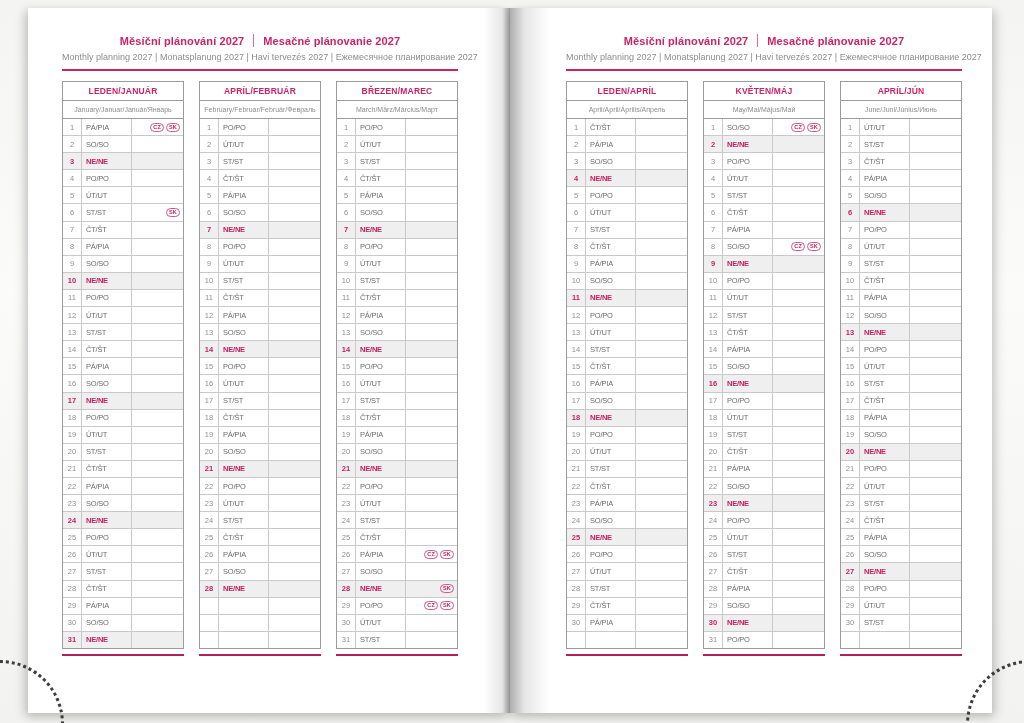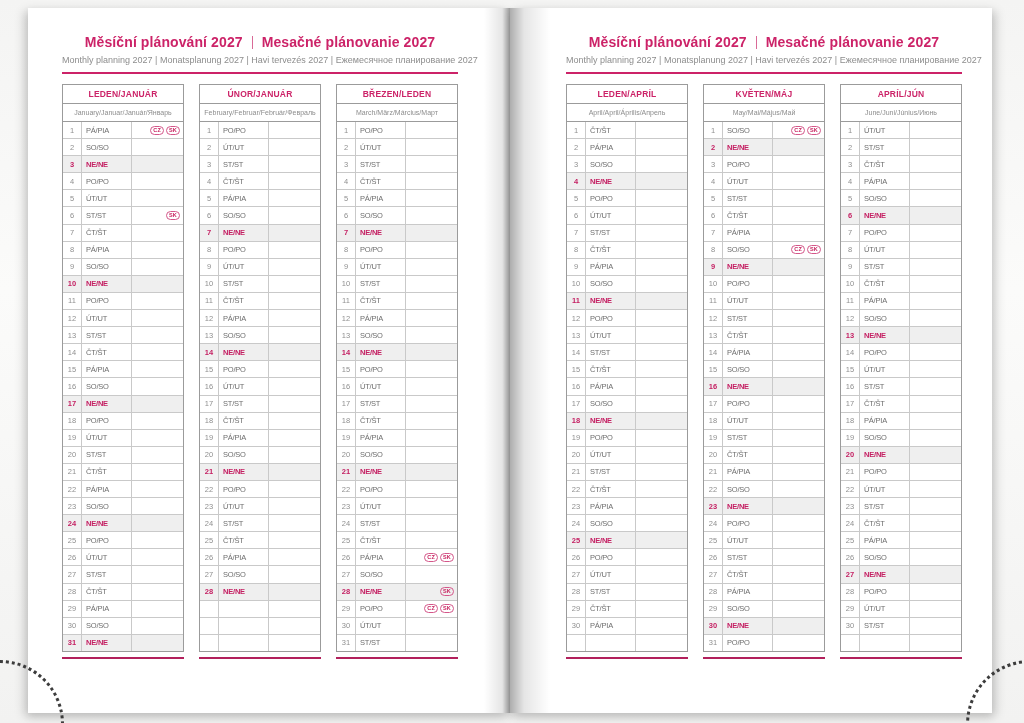--- a/index.html
+++ b/index.html
@@ -29,21 +29,21 @@
   }
   .page.right::before{
     content:"";position:absolute;top:0;left:0;bottom:0;width:40px;pointer-events:none;
     background:linear-gradient(to right, rgba(0,0,0,0.32) 0%, rgba(0,0,0,0.10) 35%, rgba(0,0,0,0) 100%);
   }
   .page-inner{position:relative;height:100%;}
   .page.left  .page-inner{padding:26px 52px 0 34px;}
   .page.right .page-inner{padding:26px 30px 0 56px;}
 
   .page-header{text-align:center;}
-  .title-line{font-size:14px;font-weight:bold;color:#cc2368;letter-spacing:0.1px;white-space:nowrap;}
+  .title-line{font-size:11px;font-weight:bold;color:#cc2368;letter-spacing:0.1px;white-space:nowrap;}
   .title-sep{display:inline-block;width:1px;height:13px;background:#d96a97;margin:0 9px;vertical-align:-2px;}
   .subtitle{font-size:9px;color:#8d8d8d;margin-top:5px;white-space:nowrap;}
   .rule{height:2px;background:#cc2368;margin-top:7px;}
 
   .months{display:flex;justify-content:space-between;margin-top:10px;}
   .month{width:122px;}
   .month-box{border:1px solid #9b9b9b;background:#fff;}
   .mname{height:18px;line-height:18px;text-align:center;font-size:8.5px;font-weight:bold;
          color:#cc2368;border-bottom:1px solid #9b9b9b;letter-spacing:0.2px;white-space:nowrap;}
   .msub{height:17px;line-height:17px;text-align:center;font-size:7px;color:#8d8d8d;
@@ -242,21 +242,21 @@
               <div class="row sun">
                 <div class="c num">31</div>
                 <div class="c day">NE/NE</div>
                 <div class="c note"></div>
               </div>
             </div>
             <div class="bline"></div>
           </div>
           <div class="month">
             <div class="month-box">
-              <div class="mname">ÚNOR/JANUÁR</div>
+              <div class="mname">APRÍL/FEBRUÁR</div>
               <div class="msub">February/Februar/Február/Февраль</div>
               <div class="row">
                 <div class="c num">1</div>
                 <div class="c day">PO/PO</div>
                 <div class="c note"></div>
               </div>
               <div class="row">
                 <div class="c num">2</div>
                 <div class="c day">ÚT/UT</div>
                 <div class="c note"></div>
@@ -404,21 +404,21 @@
               <div class="row">
                 <div class="c num"></div>
                 <div class="c day"></div>
                 <div class="c note"></div>
               </div>
             </div>
             <div class="bline"></div>
           </div>
           <div class="month">
             <div class="month-box">
-              <div class="mname">BŘEZEN/LEDEN</div>
+              <div class="mname">BŘEZEN/MAREC</div>
               <div class="msub">March/März/Március/Март</div>
               <div class="row">
                 <div class="c num">1</div>
                 <div class="c day">PO/PO</div>
                 <div class="c note"></div>
               </div>
               <div class="row">
                 <div class="c num">2</div>
                 <div class="c day">ÚT/UT</div>
                 <div class="c note"></div>

